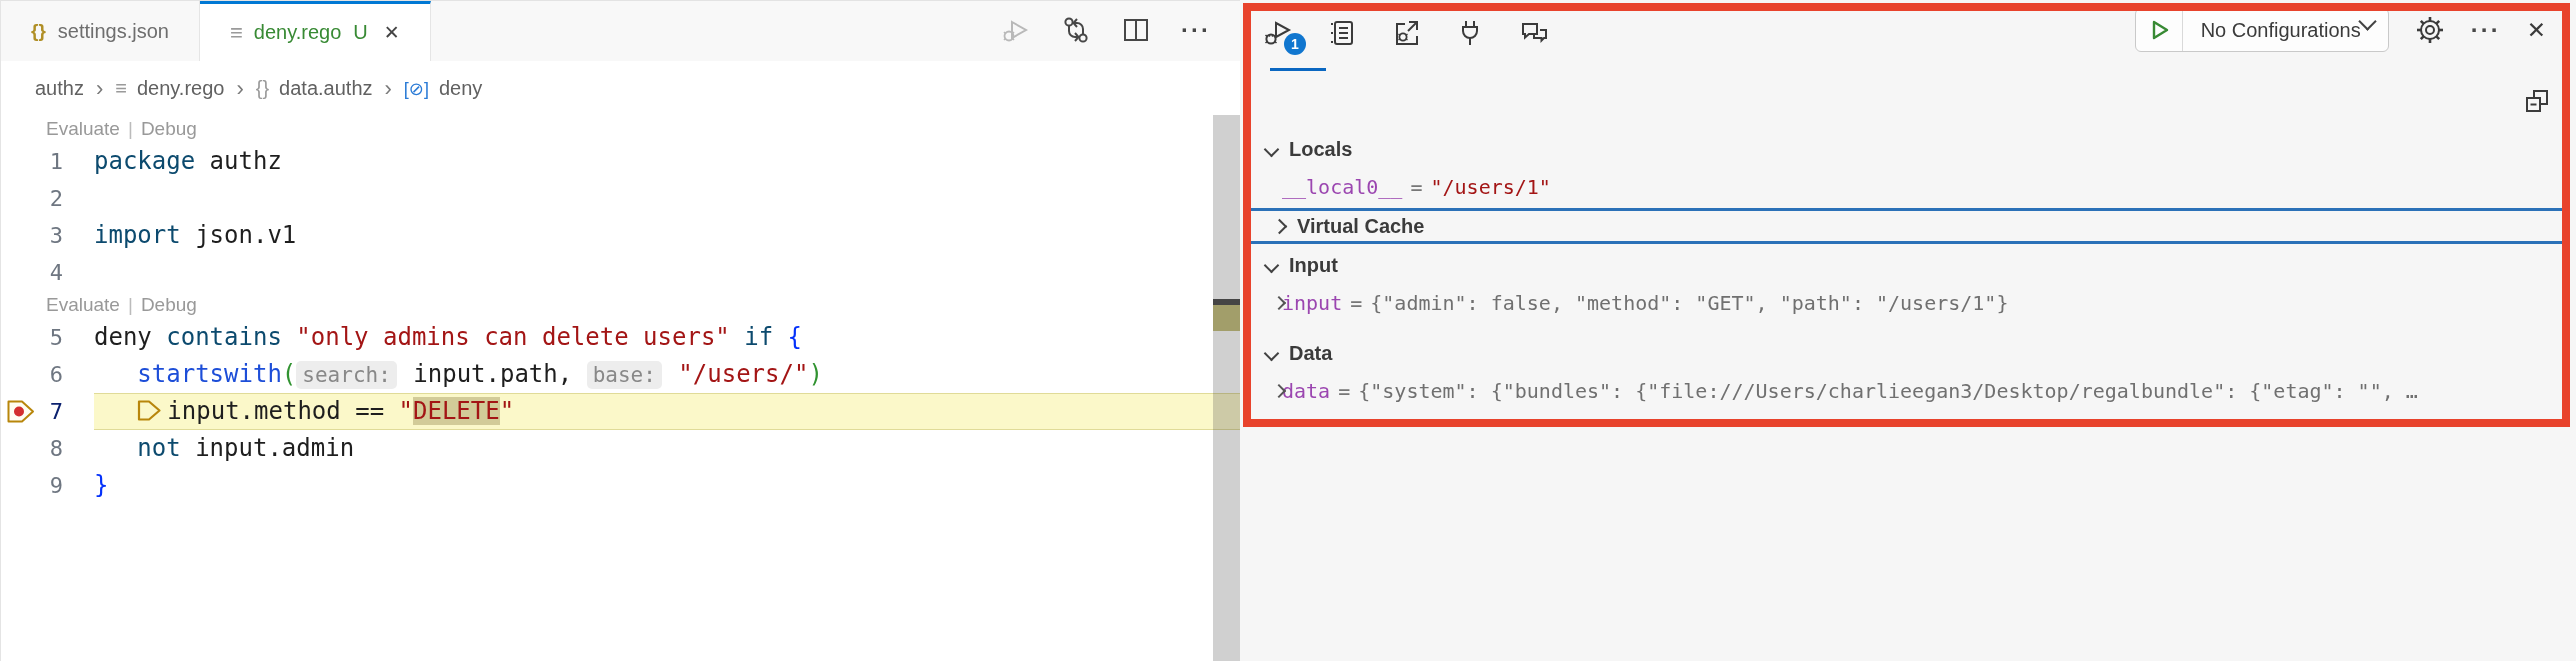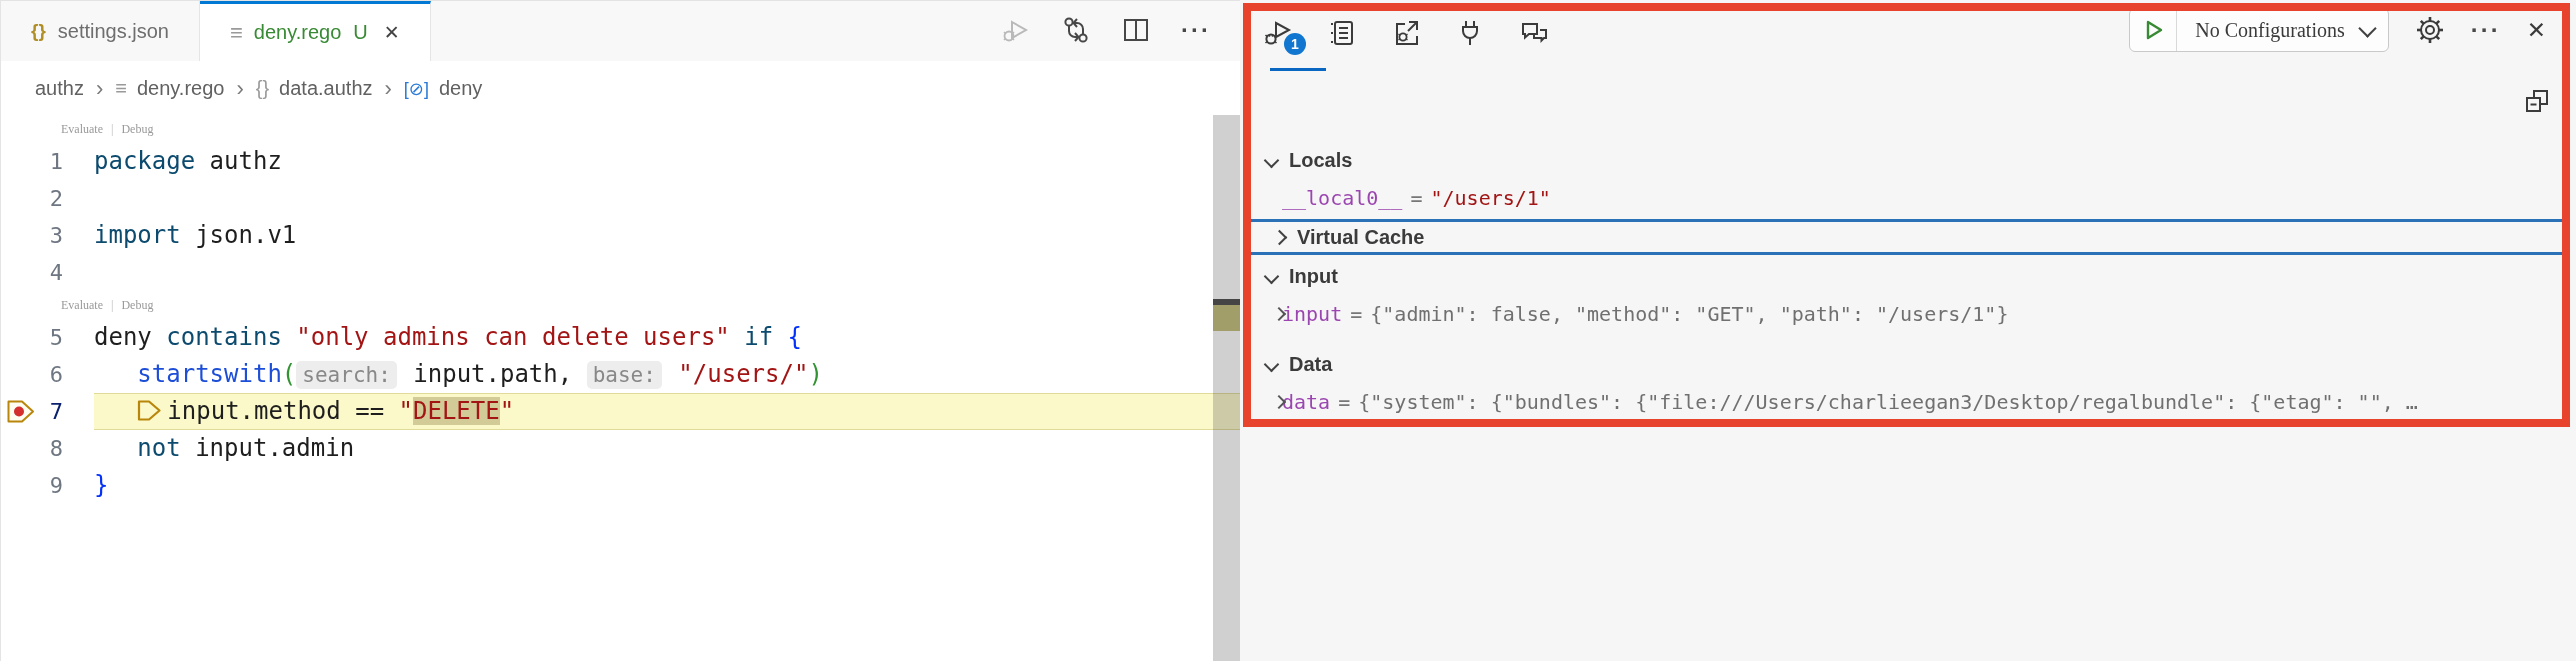--- a/index.html
+++ b/index.html
@@ -18,21 +18,21 @@
   .ed-toolbar{position:absolute;right:30px;top:10px;height:40px;display:flex;align-items:center;gap:30px;}
   .ed-toolbar .ticn{width:30px;height:30px;display:inline-block;cursor:pointer;}
   .dots{font-size:24px;font-weight:bold;color:#474747;letter-spacing:2px;cursor:pointer;line-height:30px;}
   .breadcrumbs{position:absolute;left:0;top:61px;width:100%;height:55px;background:#fff;display:flex;align-items:center;padding-left:34px;gap:10px;font-size:20px;color:#616161;box-sizing:border-box;}
   .bc-sep{color:#7a7a7a;font-size:22px;margin:0 2px;}
   .bc-icon{color:#9a9a9a;font-size:20px;}
   .bc-icon.rule{color:#2b7bd6;font-size:18px;}
   
   .code{position:absolute;left:0;top:115px;width:100%;bottom:0;
         font-family:"DejaVu Sans Mono","Liberation Mono",monospace;font-size:24px;}
-  .lens-row{height:28px;line-height:28px;padding-left:60px;font-family:Liberation Serif, serif;font-size:12px;color:#999;}
+  .lens-row{height:28px;line-height:28px;padding-left:45px;font-family:Liberation Sans, sans-serif;font-size:19px;color:#999;}
   .lens-row a{color:#999;text-decoration:none;cursor:pointer;}
   .lens-sep{margin:0 8px;color:#bbb;}
   .code-line{height:37px;display:flex;align-items:stretch;}
   .gutter{width:93px;position:relative;flex:none;display:flex;align-items:center;}
   .lnum{display:block;width:62px;text-align:right;color:#6e7681;font-size:22px;cursor:pointer;}
   .code-line.current .lnum{color:#0b216f;}
   .ltext{flex:1;white-space:pre;line-height:37px;cursor:text;}
   .code-line.current .ltext{background:#fbf8c9;box-shadow:inset 0 1px 0 rgba(175,165,60,.35), inset 0 -1px 0 rgba(175,165,60,.35);}
   .tk-kw{color:#0c4a6e;}
   .tk-plain{color:#1e1e1e;}
@@ -50,30 +50,30 @@
   
   .right-region{position:absolute;left:1240px;top:0;width:1336px;height:662px;background:#f6f6f6;}
   .red-frame{position:absolute;left:3px;top:3px;width:1327px;height:424px;border:8px solid #e8432c;box-sizing:border-box;pointer-events:none;z-index:9;}
   .panel-tabs{position:absolute;left:18px;top:12px;display:flex;gap:24px;align-items:center;}
   .ptab{position:relative;width:40px;height:42px;display:flex;align-items:center;justify-content:center;cursor:pointer;}
   .ptab-underline{position:absolute;left:12px;top:56px;width:56px;height:3px;background:#0a67c1;}
   .badge{position:absolute;right:-8px;bottom:-1px;width:22px;height:22px;border-radius:50%;background:#1076cf;color:#fff;font-size:14px;font-weight:bold;display:flex;align-items:center;justify-content:center;}
   .cfgbar{position:absolute;right:30px;top:8px;height:44px;display:flex;align-items:center;gap:26px;}
   .cfg-group{display:flex;align-items:center;height:42px;border:1px solid #c9c9c9;border-radius:6px;background:#fdfdfd;overflow:hidden;}
   .cfg-play{width:46px;height:100%;display:flex;align-items:center;justify-content:center;border-right:1px solid #d9d9d9;cursor:pointer;}
-  .cfg-label{padding:0 14px 0 18px;font-size:20px;color:#3b3b3b;cursor:pointer;display:flex;align-items:center;gap:16px;font-family:Liberation Serif, serif;}
+  .cfg-label{padding:0 14px 0 18px;font-size:20px;color:#3b3b3b;cursor:pointer;display:flex;align-items:flex-start;gap:0;}
   .chev{display:inline-block;width:9px;height:9px;border-right:2px solid #424242;border-bottom:2px solid #424242;transform:rotate(45deg);flex:none;}
   .chev.right{transform:rotate(-45deg);}
   .chev.big{width:11px;height:11px;margin-top:-4px;}
   .picn{width:30px;height:30px;display:inline-block;cursor:pointer;}
   .pclose{font-size:23px;color:#3b3b3b;cursor:pointer;}
   .vars-header{position:absolute;left:0;top:85px;width:100%;height:34px;display:flex;align-items:center;padding-left:22px;box-sizing:border-box;gap:14px;cursor:pointer;}
   .vars-title{font-size:20px;font-weight:bold;color:#3b3b3b;letter-spacing:0.3px;}
   .collapse-icon{position:absolute;right:24px;top:2px;cursor:pointer;}
-  #var-sections{position:absolute;left:0;top:141px;width:100%;text-align:center;}
+  #var-sections{position:absolute;left:0;top:130px;width:100%;text-align:center;}
   .sec-head{height:38px;display:flex;align-items:center;padding-left:26px;gap:12px;cursor:pointer;box-sizing:border-box;}
   .sec-label{font-size:20px;font-weight:bold;color:#3b3b3b;}
   .sec-head.focused{height:36px;border-top:3px solid #2b71b8;border-bottom:3px solid #2b71b8;margin:2px 8px;}
   .sec:nth-child(4) .sec-head{margin-top:12px;}
   .var-row{height:38px;display:flex;align-items:center;padding-left:42px;position:relative;
            font-family:"DejaVu Sans Mono","Liberation Mono",monospace;font-size:20px;cursor:pointer;}
   .var-row .chev{position:absolute;left:34px;width:8px;height:8px;border-color:#555;}
   .vname{color:#9b46b0;}
   .vop{color:#777;margin:0 8px;}
   .vval{color:#707070;white-space:pre;overflow:hidden;max-width:1212px;}

